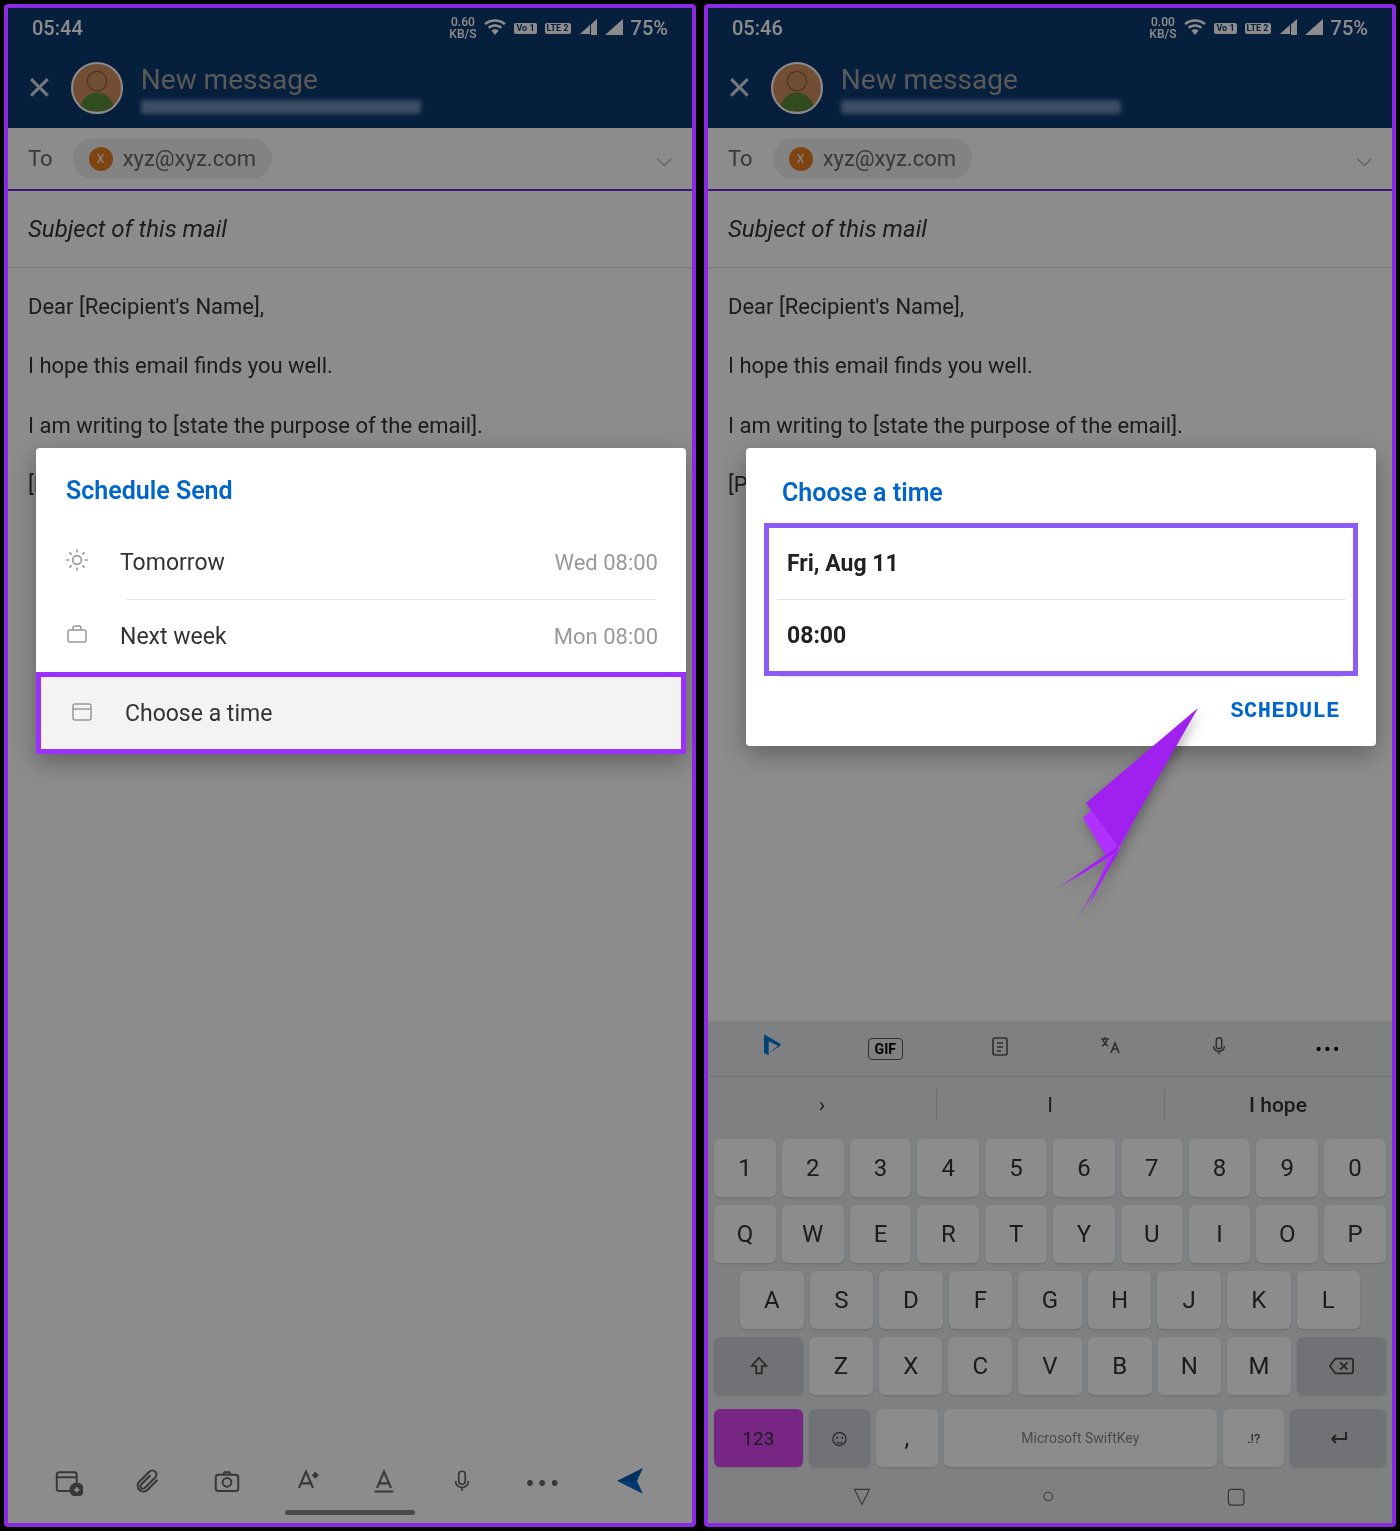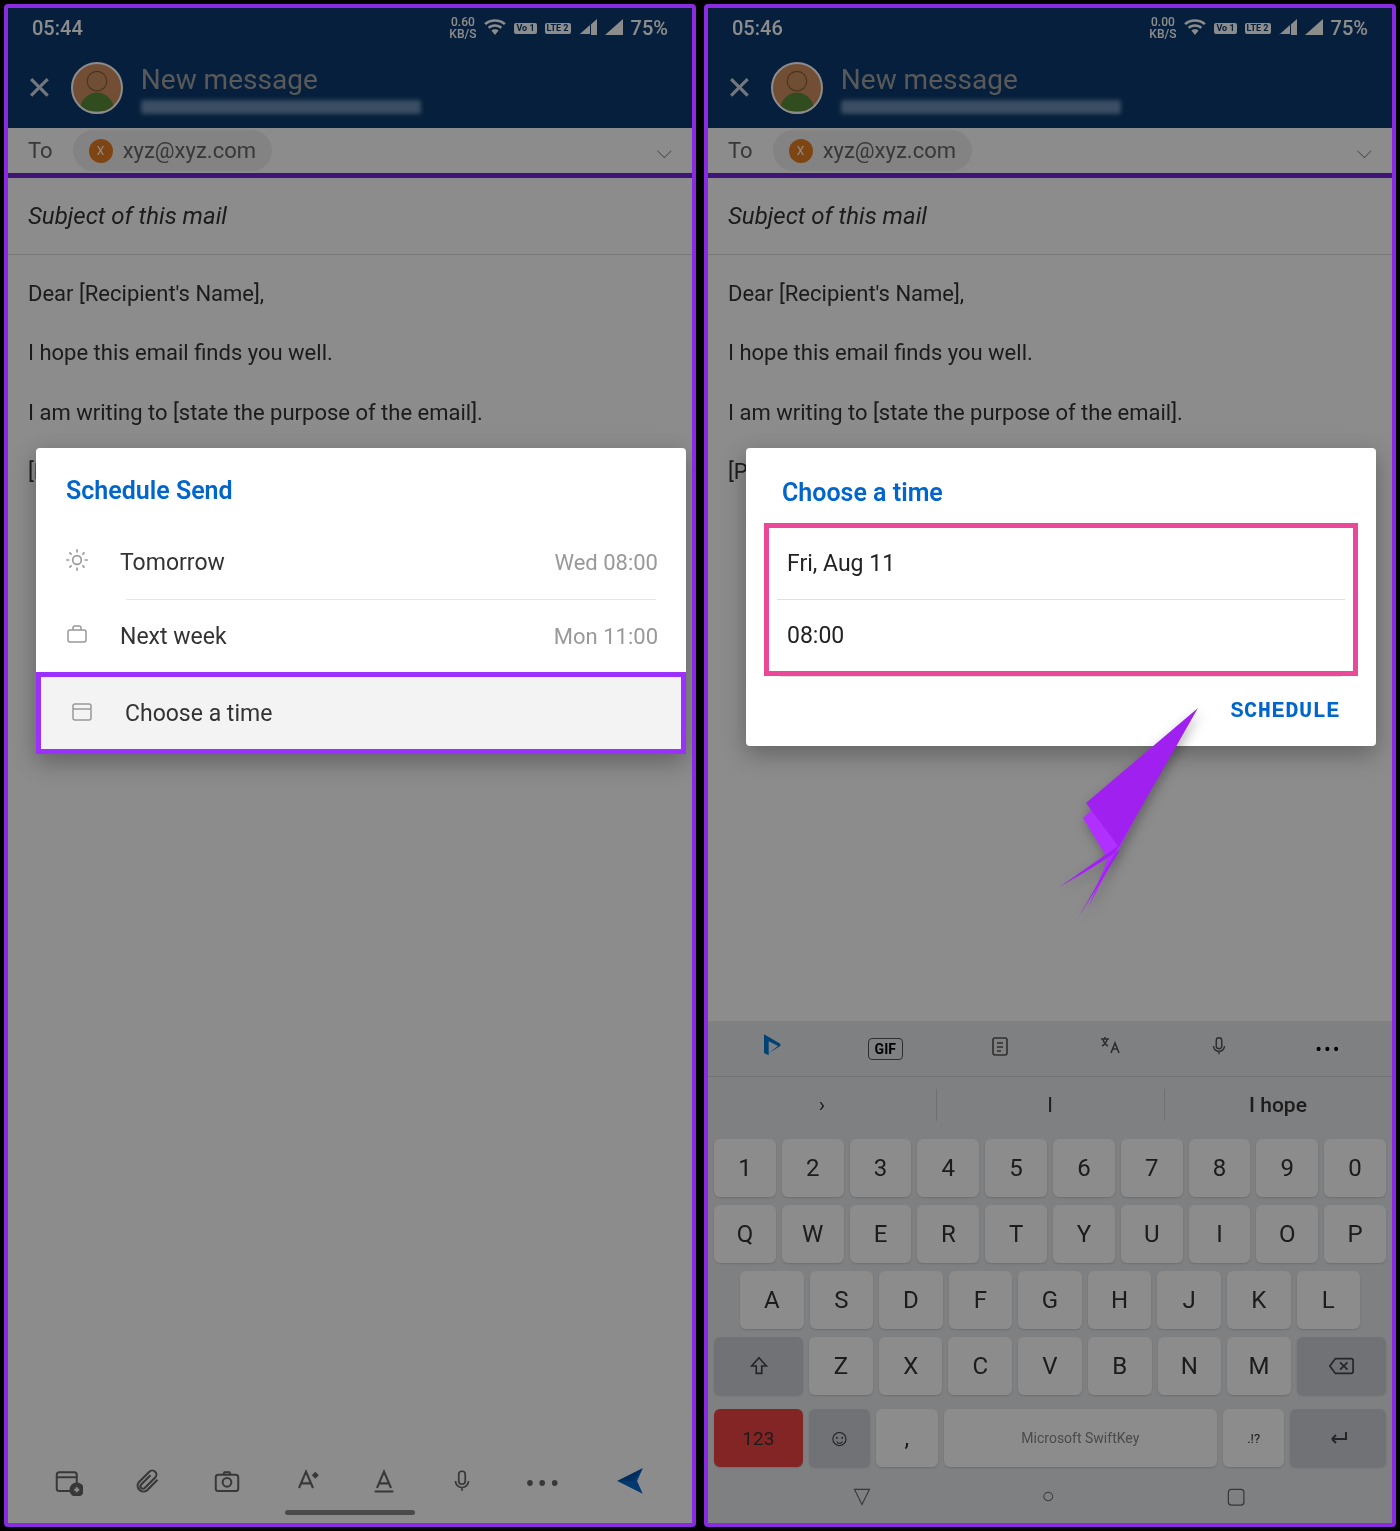--- a/index.html
+++ b/index.html
@@ -9,21 +9,21 @@
 .status-right{display:flex;align-items:center;gap:8px;}
 .kbs{font-size:12px;line-height:1;text-align:center;}
 .lte-badge{background:#fff;color:#0c3a6e;font-size:9px;font-weight:bold;padding:1px 2px;border-radius:2px;line-height:1;}
 .header{background:#0c3a6e;color:#fff;padding:14px 18px;display:flex;align-items:center;gap:18px;}
 .close-x{font-size:32px;color:#cfd8e3;font-weight:300;}
 .avatar{width:52px;height:52px;border-radius:50%;background:#d09060;border:2px solid #fff;display:flex;align-items:center;justify-content:center;overflow:hidden;}
 .avatar svg{width:46px;height:46px;}
 .header-text{display:flex;flex-direction:column;}
 .header-title{font-size:28px;font-weight:400;color:#a3a3a3;}
 .header-sub{width:280px;height:14px;background:#6a8db5;border-radius:3px;margin-top:4px;filter:blur(2px);}
-.to-row{display:flex;align-items:center;padding:2px 20px;border-bottom:5px solid #6d28d9;font-size:22px;color:#666;}
+.to-row{display:flex;align-items:center;padding:10px 20px;border-bottom:2px solid #6d28d9;font-size:22px;color:#666;}
 .chip{background:#eee;border-radius:22px;padding:8px 16px;display:flex;align-items:center;gap:10px;margin-left:20px;}
 .chip-dot{width:24px;height:24px;border-radius:50%;background:#e67e22;color:#fff;font-size:12px;display:flex;align-items:center;justify-content:center;}
 .chev{margin-left:auto;color:#888;font-size:20px;}
 .subject{padding:24px 20px;font-size:24px;color:#333;border-bottom:1px solid #ddd;font-style:italic;}
 .body{padding:20px;font-size:22px;color:#333;line-height:1.7;}
 .body p{margin-bottom:22px;}
 .bottom-toolbar{position:absolute;bottom:0;left:0;right:0;height:80px;display:flex;align-items:center;justify-content:space-around;padding:0 20px;background:#fff;}
 .tb-icon{color:#666;}
 .send-icon{color:#0066cc;}
 .home-indicator{position:absolute;bottom:8px;left:50%;transform:translateX(-50%);width:130px;height:5px;background:#888;border-radius:3px;}
@@ -33,40 +33,40 @@
 .dlg-title{color:#0066cc;font-size:25px;font-weight:600;padding:28px 30px 20px;}
 .opt{display:flex;align-items:center;padding:22px 28px;gap:30px;}
 .opt-icon{color:#888;width:26px;text-align:center;}
 .opt-label{font-size:23px;color:#333;}
 .opt-time{margin-left:auto;font-size:22px;color:#999;}
 .opt-div{height:1px;background:#e8e8e8;margin-left:90px;margin-right:30px;}
 .opt-highlight{border:5px solid #9b30ff;background:#f3f3f3;}
 .dlg2{top:440px;left:38px;right:16px;}
 .dlg2 .dlg-title{padding:30px 36px 16px;}
 .ct-field{padding:22px 10px;font-size:23px;color:#222;}
-.ct-box{margin:0 18px 0 18px;border:5px solid #ec4899;padding:0 8px;}
+.ct-box{margin:0 18px 0 18px;border:5px solid #8b5cf6;padding:0 8px;font-weight:bold;}
 .ct-div{height:1px;background:#e0e0e0;}
 .sched-btn{text-align:right;padding:22px 36px;color:#0066cc;font-size:22px;font-weight:600;letter-spacing:0.5px;font-family:Liberation Mono, monospace;}
 .arrow{position:absolute;z-index:15;pointer-events:none;}
 .arrow svg{filter:drop-shadow(2px 4px 6px rgba(0,0,0,0.3));}
 .keyboard{position:absolute;bottom:0;left:0;right:0;background:#e8eaed;z-index:3;}
 .kb-toolbar{display:flex;align-items:center;justify-content:space-around;padding:10px 8px;height:56px;border-bottom:1px solid #d0d0d0;}
 .kb-tb-item{color:#000000;font-size:20px;}
 .suggest-row{display:flex;height:56px;}
 .suggest{flex:1;display:flex;align-items:center;justify-content:center;font-size:21px;color:#333;position:relative;}
 .suggest+.suggest:before{content:'';position:absolute;left:0;top:12px;bottom:12px;width:1px;background:#ccc;}
 .key-rows{padding:6px;}
 .krow{display:flex;gap:6px;margin-bottom:8px;}
 .key{flex:1;background:#fff;border-radius:6px;height:58px;display:flex;align-items:center;justify-content:center;font-size:24px;color:#333;box-shadow:0 1px 2px rgba(0,0,0,0.15);}
 .key-wide{flex:1.4;background:#ccd0d5;}
 .krow.indent{padding:0 26px;}
 .krow.shift{padding:0;}
 .kb-bottom{display:flex;gap:6px;padding:0 6px 6px;}
 .kb-bottom .key{height:58px;}
-.key-123{flex:1.3;background:#ef4444;font-size:19px;}
+.key-123{flex:1.3;background:#d946ef;font-size:19px;}
 .key-emoji{flex:0.9;background:#ccd0d5;}
 .key-lang{flex:0.9;}
 .key-space{flex:4;font-size:14px;color:#888;}
 .key-punct{flex:0.9;}
 .kb-nav{display:flex;justify-content:space-around;padding:10px 60px 14px;}
 .kb-nav-btn{color:#666;font-size:22px;}
 </style>
 </head>
 <body>
 
@@ -141,21 +141,21 @@
     </div>
     <div class="opt-div"></div>
     <div class="opt">
       <span class="opt-icon">
         <svg width="24" height="24" viewBox="0 0 24 24" fill="none" stroke="#999" stroke-width="1.5">
             <rect x="3" y="8" width="18" height="12" rx="2"></rect>
             <path d="M8 8V6a2 2 0 012-2h4a2 2 0 012 2v2"></path>
           </svg>
       </span>
       <span class="opt-label">Next week</span>
-      <span class="opt-time">Mon 11:00</span>
+      <span class="opt-time">Mon 08:00</span>
     </div>
     <div class="opt opt-highlight">
       <span class="opt-icon">
         <svg width="24" height="24" viewBox="0 0 24 24" fill="none" stroke="#999" stroke-width="1.5">
             <rect x="3" y="5" width="18" height="16" rx="2"></rect>
             <path d="M3 10h18"></path>
           </svg>
       </span>
       <span class="opt-label">Choose a time</span>
     </div>

